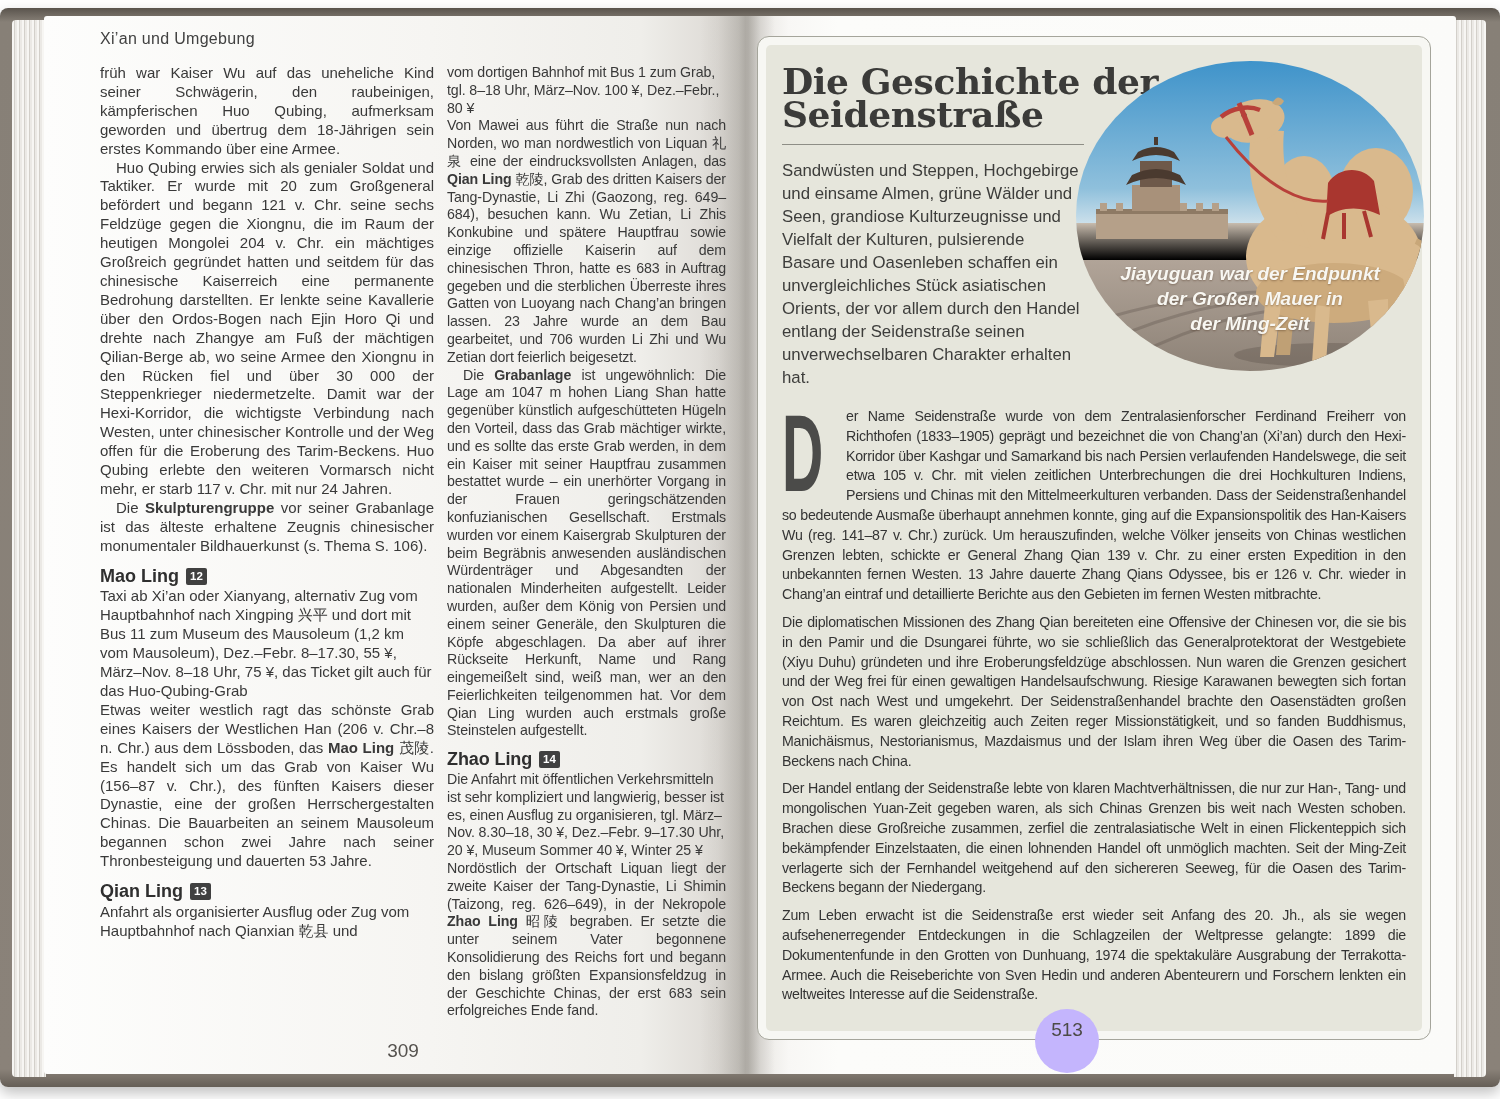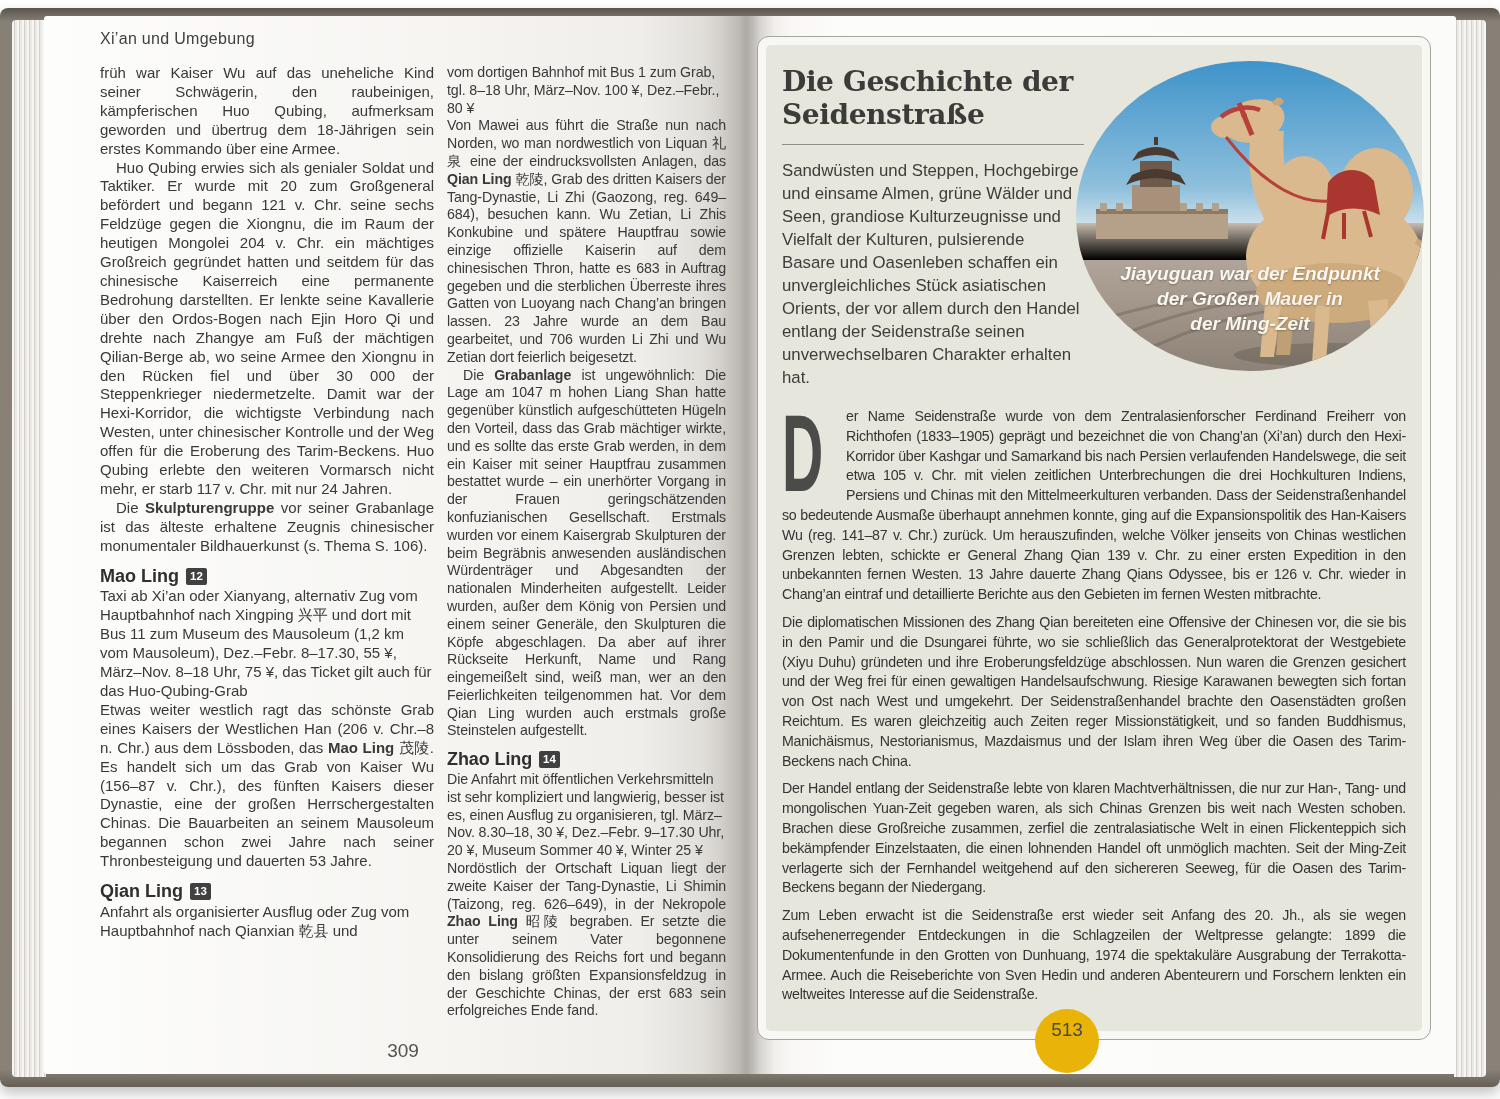--- a/index.html
+++ b/index.html
@@ -33,32 +33,32 @@
   .flow-head{font-weight:bold;font-size:18px;margin:11px 0 2px 0;color:#2f2f2f;}
   .flow-head .badge{display:inline-block;background:#404040;color:#fff;font-size:11.5px;font-weight:bold;
         line-height:15px;padding:1px 4px;border-radius:2px;margin-left:7px;vertical-align:2px;}
   .lp-pagenum{position:absolute;left:378px;top:1040px;width:50px;text-align:center;
         font-size:19px;color:#55524e;}
   
   .rp-box{position:absolute;left:757px;top:36px;width:672px;height:1002px;
         border:1.5px solid #a5a59b;border-radius:12px;background:#f7f7f3;}
   .rp-inner{position:absolute;left:8px;top:8px;right:8px;bottom:8px;border-radius:5px;
         background:#e6e6dc;padding:14px 16px;box-sizing:border-box;overflow:hidden;}
-  .rp-title{font-family:"DejaVu Serif",serif;font-weight:bold;font-size:28px;line-height:33px;
+  .rp-title{font-family:"DejaVu Serif",serif;font-weight:bold;font-size:36px;line-height:33px;
         color:#3b3b39;letter-spacing:-.4px;margin-top:6px;}
   .rp-rule{width:302px;border-top:1px solid #8e8e86;margin:13px 0 14px 0;}
   .rp-intro{width:300px;font-size:16.8px;line-height:23px;color:#3d3d3b;margin-bottom:18px;}
   .rp-paras{font-size:14.2px;line-height:19.8px;letter-spacing:-.25px;text-align:justify;color:#343434;}
   .rp-para{margin:0 0 8px 0;}
   .dropcap{float:left;width:54px;height:82px;margin:4px 10px 0 0;position:relative;}
   .dropcap span{position:absolute;left:0;top:-13px;font-weight:bold;font-size:110px;line-height:1;
         color:#4b4b49;transform:scaleX(.52);transform-origin:0 0;}
   .rp-photo{position:absolute;left:318px;top:24px;}
   .notch{position:absolute;left:277px;bottom:-34px;width:64px;height:64px;border-radius:50%;
-        background:#eab308;text-align:center;}
+        background:#c4b5fd;text-align:center;}
   .notch span{display:block;margin-top:10px;font-size:19px;color:#4c4a47;}
   .photo-caption{font-family:"Liberation Sans",sans-serif;font-style:italic;font-weight:bold;
         font-size:19px;fill:#f8f7f2;text-anchor:middle;text-shadow:0 1px 2px rgba(70,45,25,.4);}
 </style>
 </head>
 <body>
 
 <div class="stage">
   <div class="book"></div>
   <div class="edge edge-left"></div>

